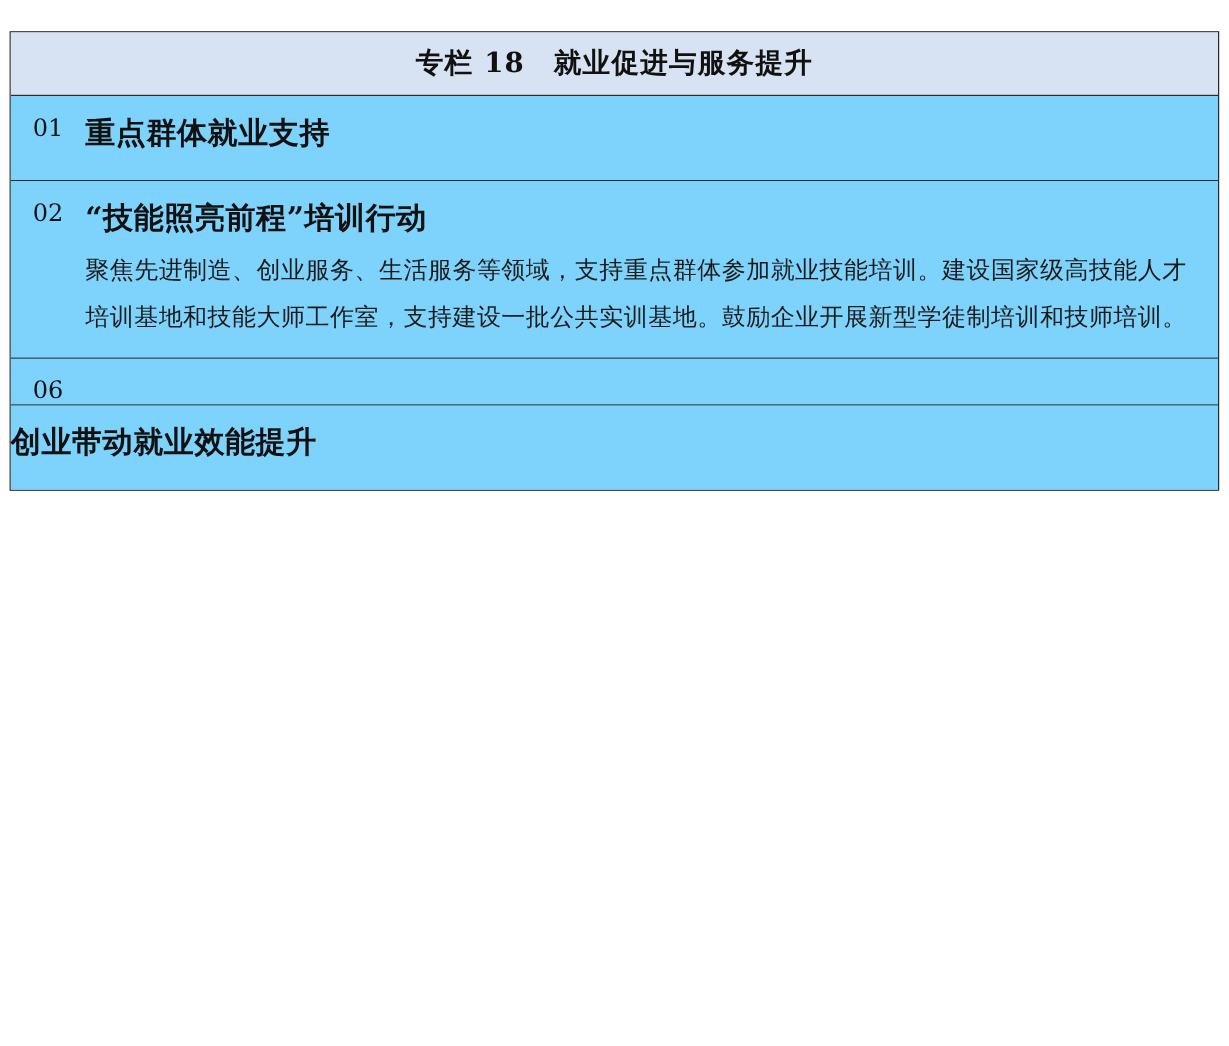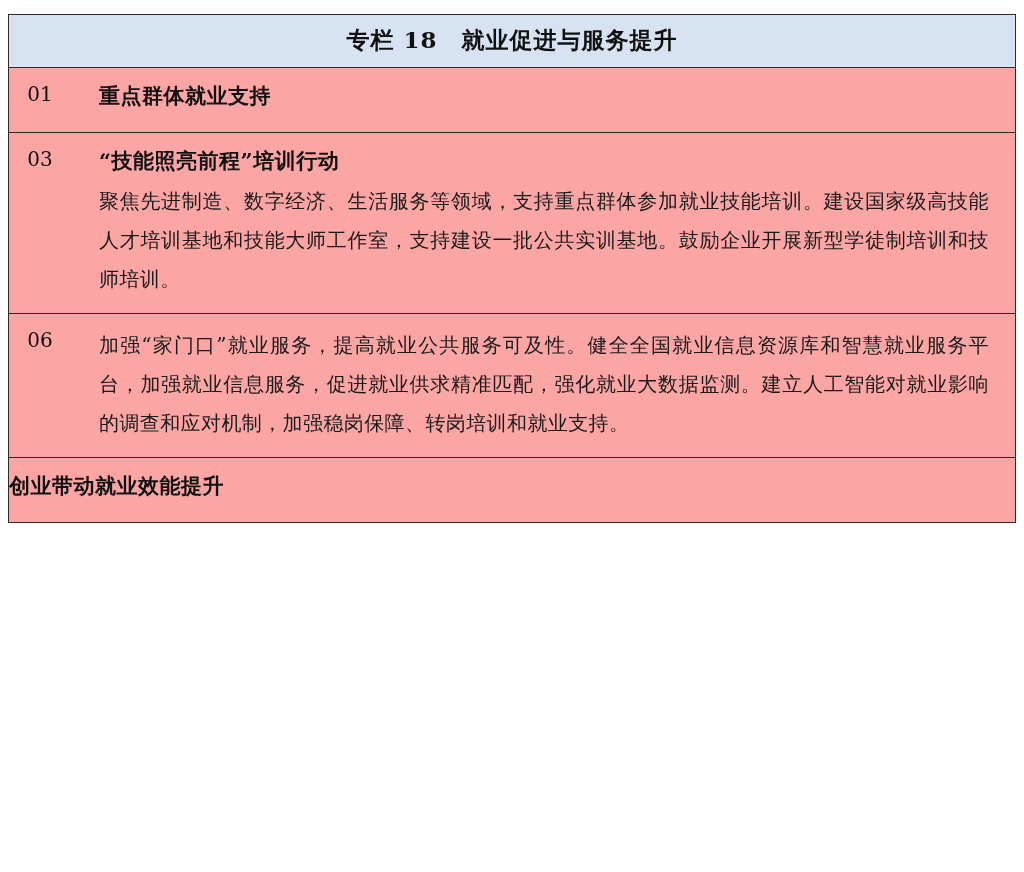--- a/index.html
+++ b/index.html
@@ -11,21 +11,21 @@
     width: 1024px;
     height: 872px;
     font-family: "DejaVu Serif", "Liberation Serif", serif;
     overflow: hidden;
   }
   .page {
     position: relative;
     width: 872px;
     height: 872px;
     box-sizing: border-box;
-    padding: 14px 8px 6px 8px;
+    padding: 26px 8px 6px 8px;
   }
   .box {
     border: 1px solid #2b2b2b;
     background: #cfe4f5;
     box-sizing: border-box;
     width: 1008px;
   }
   .title-row {
     border-bottom: 1px solid #2b2b2b;
     background: #d7e3f2;
@@ -35,42 +35,41 @@
     letter-spacing: 1px;
     color: #111;
     font-weight: 600;
   }
   .title-row .t-main {
     font-family: "DejaVu Serif", "Liberation Serif", serif;
   }
   .item {
     display: flex;
     border-bottom: 1px solid #2b2b2b;
-    background: #fca5a5;
-    gap: 28px;
+    background: #7dd3fc;
   }
   .item:last-child {
     border-bottom: none;
   }
   .num {
     flex: 0 0 62px;
     text-align: center;
     font-size: 20px;
     color: #111;
     padding-top: 14px;
     box-sizing: border-box;
     font-family: "DejaVu Serif", "Liberation Serif", serif;
   }
   .content {
     flex: 1 1 auto;
     padding: 12px 26px 14px 0;
     box-sizing: border-box;
   }
   .item-title {
-    font-size: 21px;
+    font-size: 25px;
     font-weight: 600;
     color: #111;
     letter-spacing: 0.5px;
     margin-bottom: 6px;
     line-height: 1.5;
   }
   .item-body {
     font-size: 20px;
     color: #1a1a1a;
     line-height: 1.95;
@@ -90,31 +89,30 @@
     </div>
 
     <div class="item">
       <div class="num">01</div>
       <div class="content">
         <div class="item-title">重点群体就业支持</div>
       </div>
     </div>
 
     <div class="item">
-      <div class="num">03</div>
+      <div class="num">02</div>
       <div class="content">
         <div class="item-title">“技能照亮前程”培训行动</div>
-        <div class="item-body">聚焦先进制造、数字经济、生活服务等领域，支持重点群体参加就业技能培训。建设国家级高技能人才培训基地和技能大师工作室，支持建设一批公共实训基地。鼓励企业开展新型学徒制培训和技师培训。</div>
+        <div class="item-body">聚焦先进制造、创业服务、生活服务等领域，支持重点群体参加就业技能培训。建设国家级高技能人才培训基地和技能大师工作室，支持建设一批公共实训基地。鼓励企业开展新型学徒制培训和技师培训。</div>
       </div>
     </div>
 
     <div class="item">
       <div class="num">06</div>
       <div class="content">
-        <div class="item-body">加强“家门口”就业服务，提高就业公共服务可及性。健全全国就业信息资源库和智慧就业服务平台，加强就业信息服务，促进就业供求精准匹配，强化就业大数据监测。建立人工智能对就业影响的调查和应对机制，加强稳岗保障、转岗培训和就业支持。</div>
       </div>
     </div>
 
     <div class="item">
       <div class="content">
         <div class="item-title">创业带动就业效能提升</div>
       </div>
     </div>
 
   </div>

